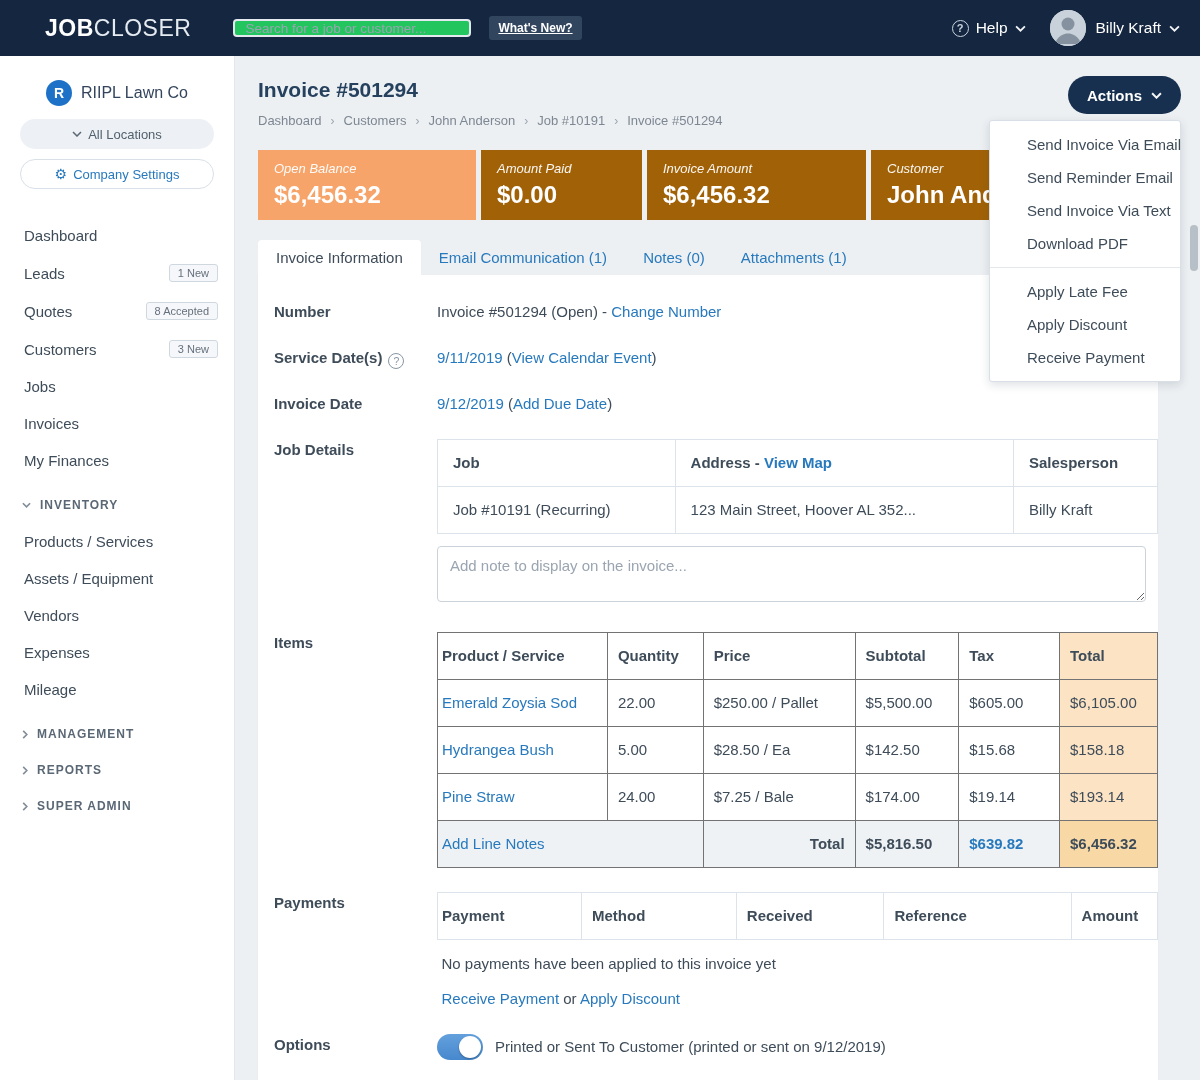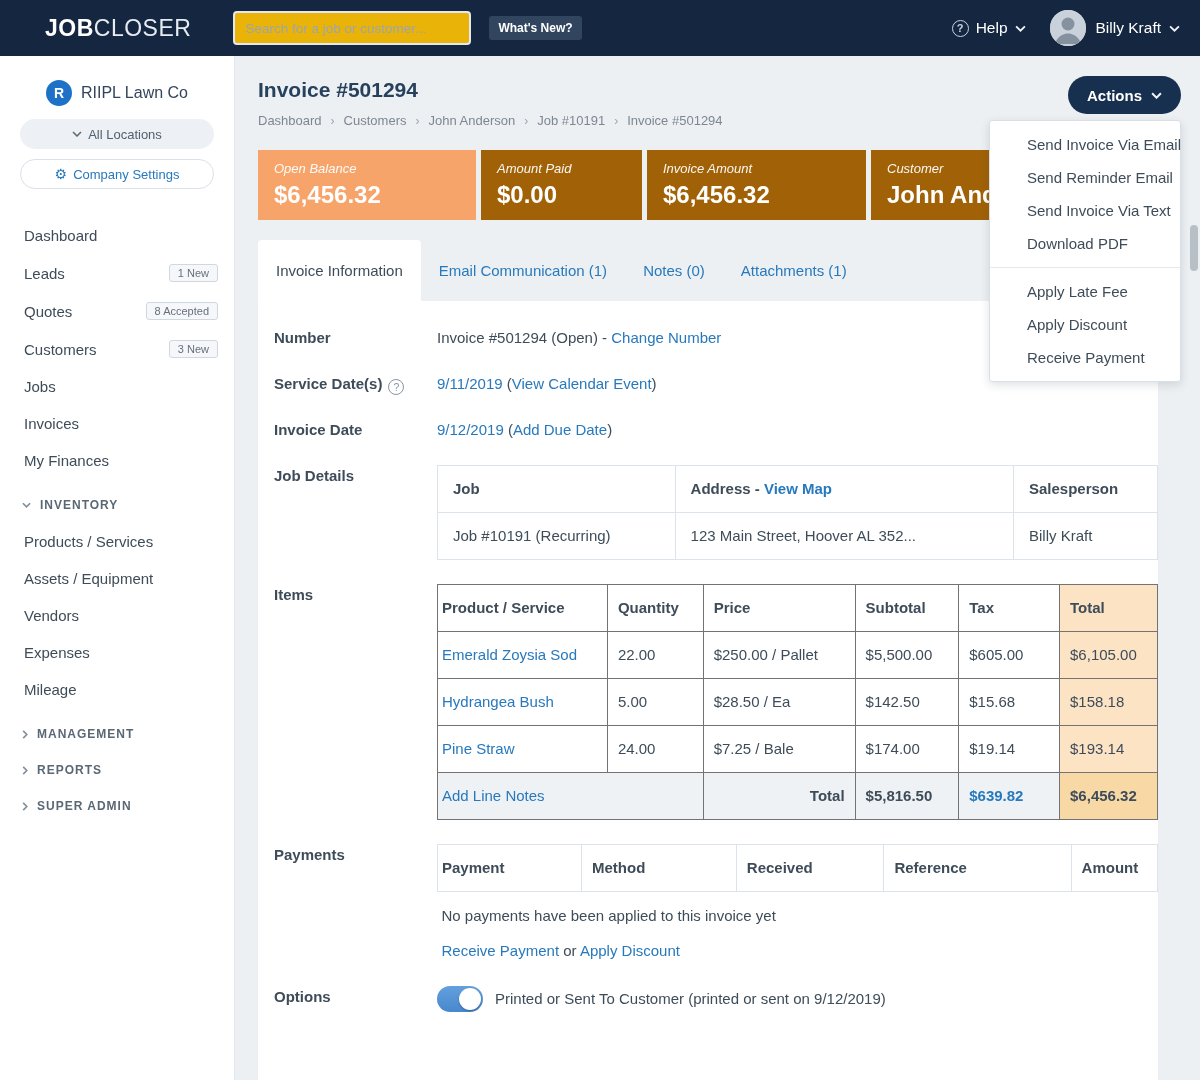--- a/index.html
+++ b/index.html
@@ -7,25 +7,25 @@
   body { font-family:"Liberation Sans",sans-serif; background:#edf0f3; color:#3e4c59; }
   a { text-decoration:none; }
   button { font-family:inherit; border:none; background:none; cursor:pointer; }
 
   
   .topbar { height:56px; background:#152740; display:flex; align-items:center; padding:0 20px 0 45px; }
   .logo { font-size:23px; letter-spacing:.5px; white-space:nowrap; }
   .logo .b { font-weight:800; color:#fff; }
   .logo .l { font-weight:300; color:#e6ebf1; }
   .search-wrap { margin-left:42px; }
-  .search-wrap input { width:238px; height:34px; border-radius:4px; border:2px solid #e3e9ef; background:#eab308;
+  .search-wrap input { width:238px; height:18px; border-radius:4px; border:2px solid #e3e9ef; background:#22c55e;
     padding:0 10px; font-size:13.5px; color:#333; outline:none; font-family:inherit; }
   .search-wrap input::placeholder { color:#9aa5b1; }
   .whats-new { margin-left:18px; background:#31455f; color:#fff; font-size:12px; font-weight:700;
-    padding:5px 9px; border-radius:3px; }
+    padding:5px 9px; border-radius:3px; text-decoration:underline; }
   .top-right { margin-left:auto; display:flex; align-items:center; gap:10px; }
   .help { display:flex; align-items:center; gap:7px; color:#fff; font-size:15.5px; cursor:pointer; }
   .qcircle { display:inline-flex; width:17px; height:17px; border:1.5px solid #cbd5e0; border-radius:50%;
     color:#cbd5e0; font-size:11px; align-items:center; justify-content:center; font-weight:700; }
   .chev { display:inline-flex; color:inherit; opacity:.95; }
   .avatar { width:36px; height:36px; border-radius:50%; overflow:hidden; margin-left:14px; flex-shrink:0; background:#c9d2da; }
   .user { display:flex; align-items:center; gap:8px; color:#fff; font-size:15.5px; cursor:pointer; }
 
   
   .layout { display:flex; height:1024px; }
@@ -67,21 +67,21 @@
   .stats { display:flex; gap:5px; margin-top:22px; }
   .stat { height:70px; padding:11px 16px; color:#fff; overflow:hidden; white-space:nowrap; }
   .stat.orange { background:#f6a46a; width:218px; flex-shrink:0; }
   .stat.slate { background:#a16207; }
   .stat.w1 { width:161px; flex-shrink:0; } .stat.w2 { width:219px; flex-shrink:0; } .stat.w3 { flex:1; }
   .stat-label { font-size:13px; font-style:italic; opacity:.95; }
   .stat-value { font-size:24px; font-weight:700; margin-top:5px; }
 
   
   .tabs { display:flex; margin-top:20px; }
-  .tab { padding:22px 18px; font-size:15px; color:#2779bd; cursor:pointer; white-space:nowrap; }
+  .tab { padding:9px 18px; font-size:15px; color:#2779bd; cursor:pointer; white-space:nowrap; }
   .tab.active { background:#fff; color:#3e4c59; border-radius:4px 4px 0 0; }
   .card { background:#fff; border-radius:0 4px 4px 4px; padding:26px 0 40px 16px; min-height:812px;
     box-shadow:0 1px 2px rgba(30,50,70,.06); }
 
   .info-row { display:flex; margin-bottom:24px; }
   .info-label { width:163px; flex-shrink:0; font-weight:700; font-size:15px; color:#3e4c59; padding-top:2px; }
   .info-value { flex:1; font-size:15px; color:#3e4c59; line-height:22px; }
   .link { color:#2779bd; cursor:pointer; }
   .qmark { display:inline-flex; width:16px; height:16px; border:1px solid #8796a5; border-radius:50%;
     font-size:10.5px; font-weight:400; color:#8796a5; align-items:center; justify-content:center;
@@ -358,20 +358,21 @@
             </tr>
               </thead>
             <tbody>
                 <tr>
               <td>Job #10191 (Recurring)</td>
               <td>123 Main Street, Hoover AL 352...</td>
               <td>Billy Kraft</td>
             </tr>
               </tbody>
           </table>
+          <textarea class="note-area" placeholder="Add note to display on the invoice..." style=""></textarea>
         </div>
       </div>
 
       <div class="info-row">
         <div class="info-label">Items</div>
         <div class="info-value">
           <table class="itable">
             <colgroup>
                 <col style="width:23.6%">
                 <col style="width:13.3%">

